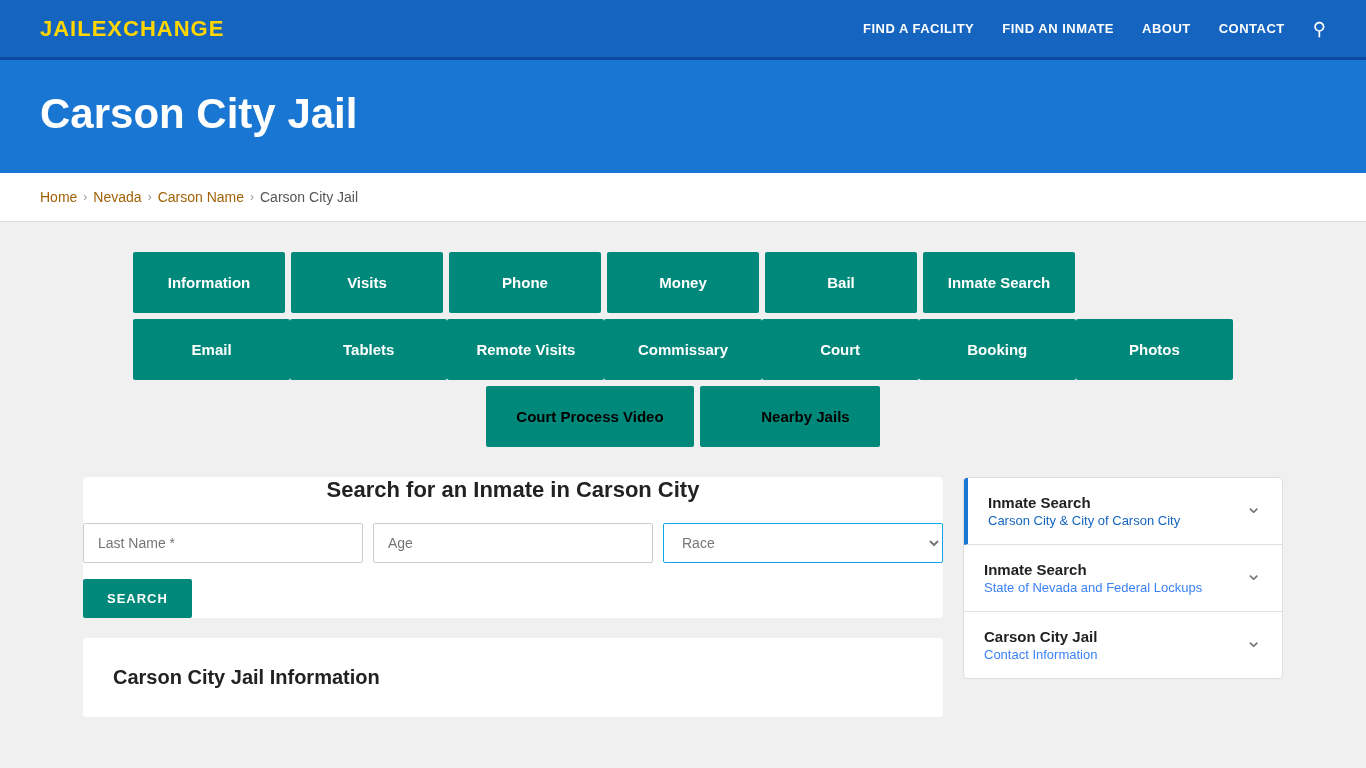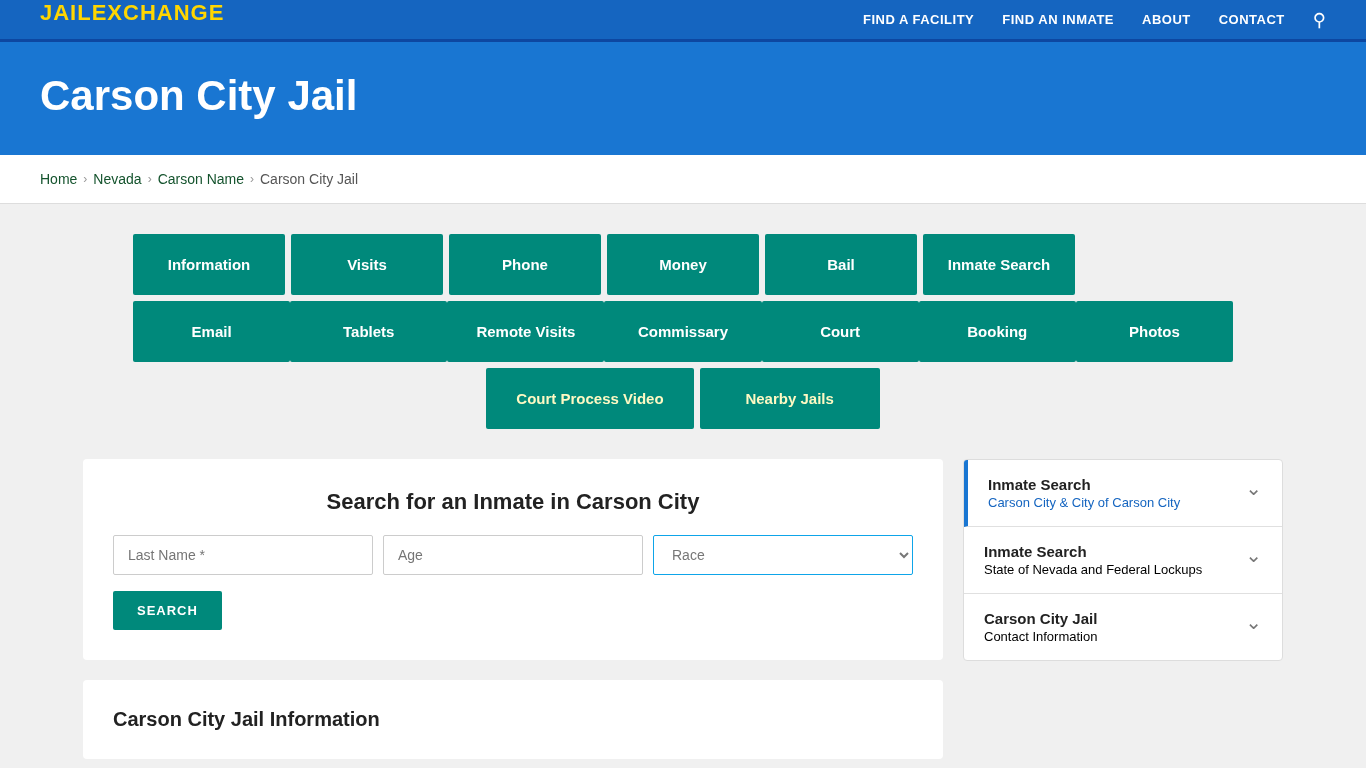--- a/index.html
+++ b/index.html
@@ -2,23 +2,24 @@
 <html><head>
   <meta charset="utf-8">
   <style>
     * { margin: 0; padding: 0; box-sizing: border-box; }
     body { font-family: 'Arial', sans-serif; background: #f0f0f0; color: #333; }
 
     
     .navbar {
       background: #1565c0;
       display: flex;
+      align-items: center;
       justify-content: space-between;
       padding: 0 40px;
-      height: 42px;
+      height: 60px;
       border-bottom: 3px solid #0d47a1;
     }
     .navbar-logo {
       font-size: 22px;
       font-weight: 900;
       color: white;
       letter-spacing: 1px;
     }
     .navbar-logo span { color: #ffd600; }
     .navbar-links {
@@ -56,21 +57,21 @@
       padding: 16px 40px;
       border-bottom: 1px solid #ddd;
     }
     .breadcrumb {
       display: flex;
       align-items: center;
       gap: 6px;
       font-size: 14px;
     }
     .breadcrumb a {
-      color: #14532d;
+      color: #a16207;
       text-decoration: none;
       text-align: center;
     }
     .breadcrumb-sep {
       color: #999;
       font-size: 12px;
     }
     .breadcrumb-current {
       color: #555;
     }
@@ -116,46 +117,45 @@
       padding: 22px 10px;
       font-size: 15px;
       font-weight: 600;
       cursor: pointer;
       text-align: center;
       border-radius: 2px;
       transition: background 0.2s;
     }
     .nav-btn-wide {
       background: #00897b;
-      color: #fef9c3;
+      color: #000000;
       border: none;
       padding: 22px 30px;
       font-size: 15px;
       font-weight: 600;
       cursor: pointer;
-      text-align: center;
+      text-align: right;
       border-radius: 2px;
       transition: background 0.2s;
       min-width: 180px;
     }
 
     
     .content-row {
       display: flex;
       gap: 20px;
       max-width: 1200px;
       margin: 0 auto;
       align-items: flex-start;
     }
 
     
     .search-card {
       background: white;
       border-radius: 4px;
-      padding: 30px;
       flex: 1;
       min-width: 0;
     }
     .search-card h2 {
       text-align: center;
       font-size: 22px;
       font-weight: 700;
       margin-bottom: 20px;
       color: #222;
     }
@@ -236,21 +236,21 @@
       border-left: 4px solid #1976d2;
     }
     .sidebar-item-content {}
     .sidebar-item-title {
       font-size: 15px;
       font-weight: 700;
       color: #222;
     }
     .sidebar-item-subtitle {
       font-size: 13px;
-      color: #000000;
+      color: #3b82f6;
       margin-top: 2px;
     }
     .sidebar-item-subtitle.blue { color: #1565c0; }
     .chevron {
       font-size: 20px;
       color: #777;
       margin-left: 10px;
       flex-shrink: 0;
     }
   </style>

